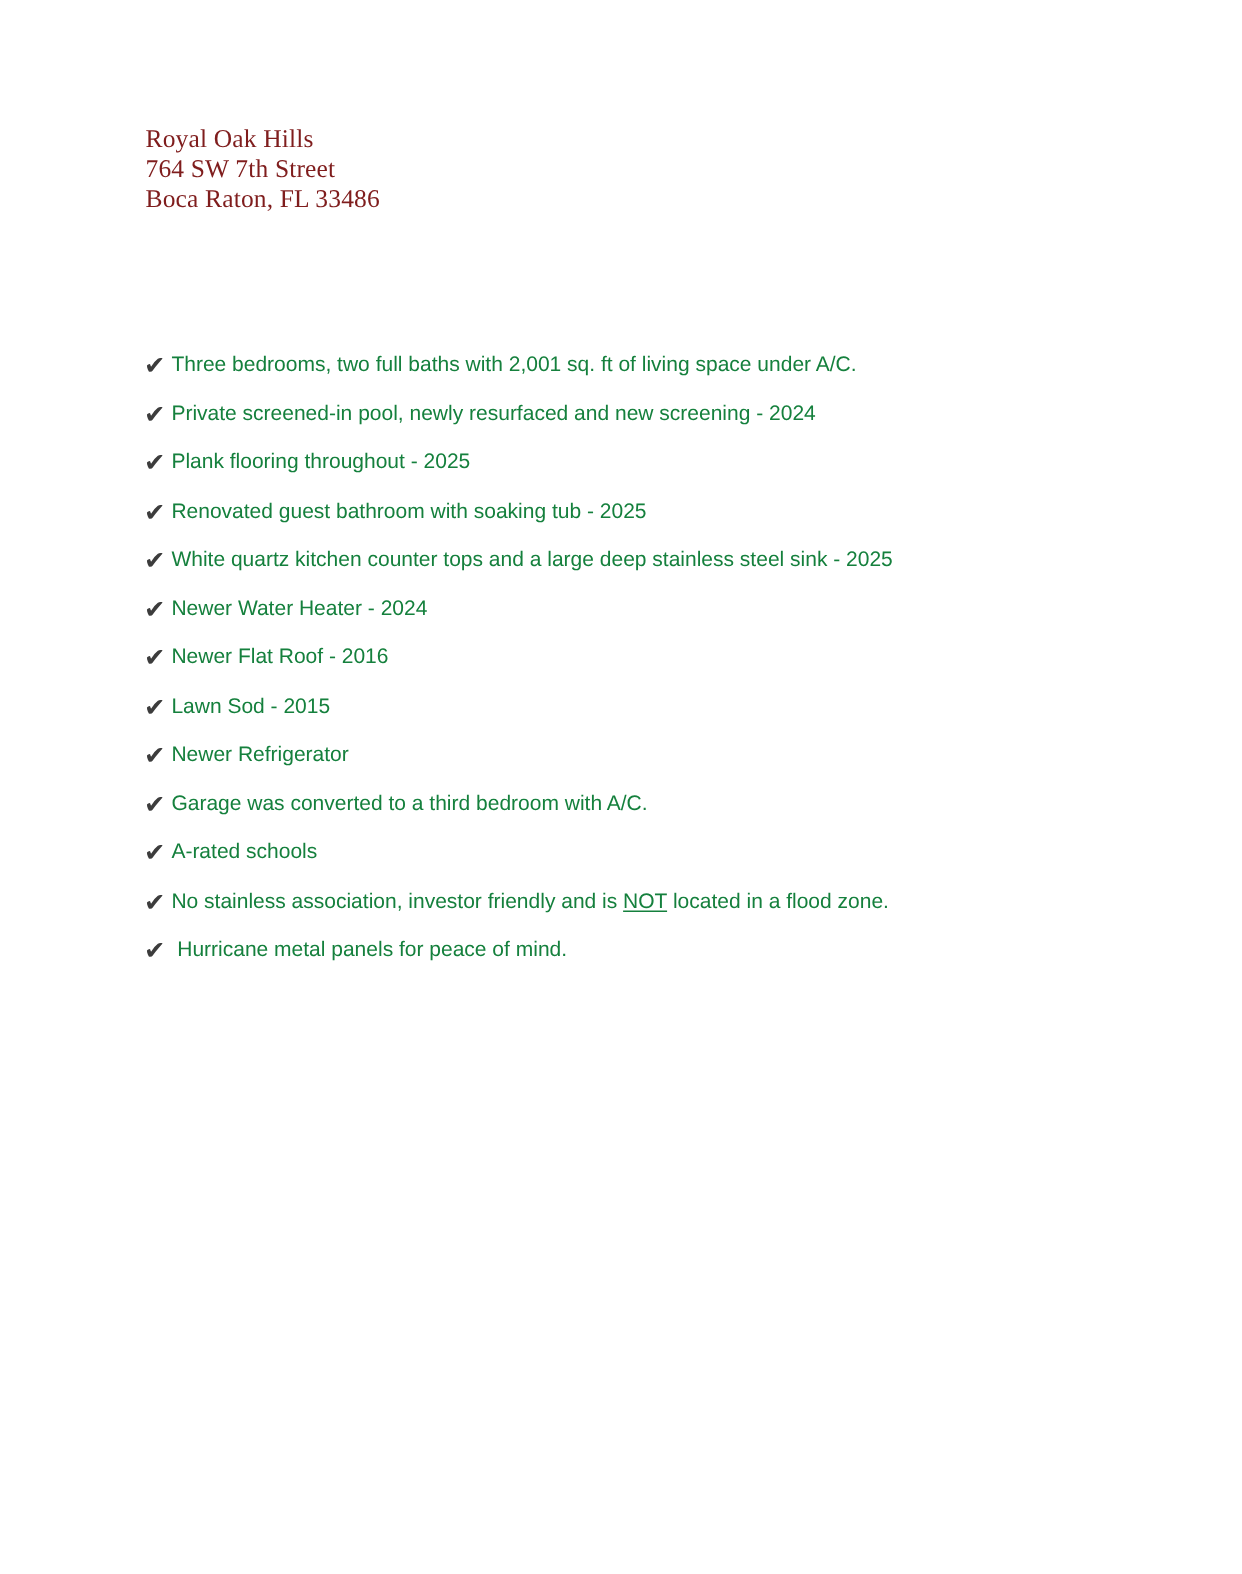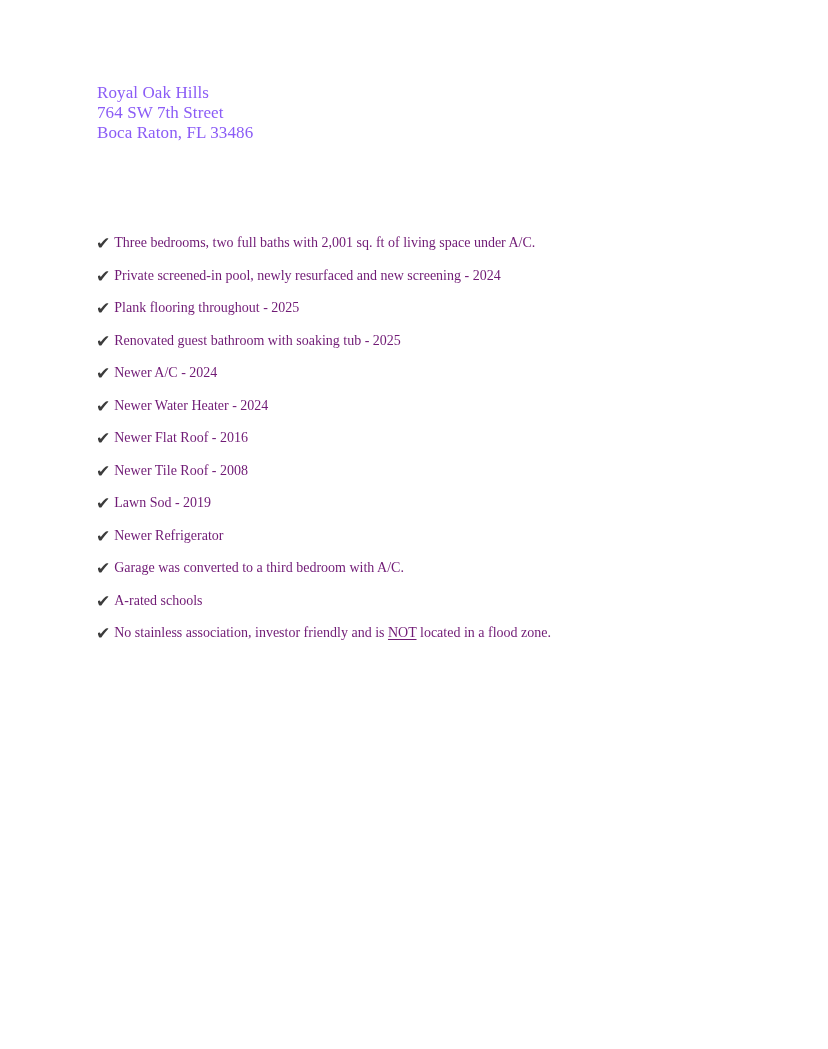--- a/index.html
+++ b/index.html
@@ -15,21 +15,21 @@
     overflow: hidden;
     font-family: "Liberation Sans", sans-serif;
   }
   .header {
     position: absolute;
     left: 97px;
     top: 83px;
     font-family: "Liberation Serif", serif;
     font-size: 17px;
     line-height: 20px;
-    color: #8b5cf6;
+    color: #7f1d1d;
     letter-spacing: 0.1px;
   }
   .checklist {
     position: absolute;
     left: 96px;
     top: 233px;
     right: 60px;
     color: #1f1f1f;
     font-size: 14px;
   }
@@ -43,22 +43,21 @@
   }
   .check {
     font-size: 17px;
     line-height: 1;
     color: #3c3c3c;
     margin-right: 4px;
     vertical-align: -2px;
     display: inline-block;
   }
   .item-text {
-    color: #701a75;
-    font-family: Liberation Serif, serif;
+    color: #15803d;
   }
   .u {
     text-decoration: underline;
     text-underline-offset: 2px;
     text-align: center;
   }
 </style>
 </head>
 <body>
 
@@ -66,23 +65,23 @@
   <div class="header">
     <div>Royal Oak Hills</div>
     <div>764 SW 7th Street</div>
     <div>Boca Raton, FL 33486</div>
   </div>
   <div class="checklist" id="checklist">
       <div class="item"><span class="check">✔</span><span class="item-text"><span>Three bedrooms, two full baths with 2,001 sq. ft of living space under A/C.</span></span></div>
       <div class="item"><span class="check">✔</span><span class="item-text"><span>Private screened-in pool, newly resurfaced and new screening - 2024</span></span></div>
       <div class="item"><span class="check">✔</span><span class="item-text"><span>Plank flooring throughout - 2025</span></span></div>
       <div class="item"><span class="check">✔</span><span class="item-text"><span>Renovated guest bathroom with soaking tub - 2025</span></span></div>
-      <div class="item"><span class="check">✔</span><span class="item-text"><span>Newer A/C - 2024</span></span></div>
+      <div class="item"><span class="check">✔</span><span class="item-text"><span>White quartz kitchen counter tops and a large deep stainless steel sink - 2025</span></span></div>
       <div class="item"><span class="check">✔</span><span class="item-text"><span>Newer Water Heater - 2024</span></span></div>
       <div class="item"><span class="check">✔</span><span class="item-text"><span>Newer Flat Roof - 2016</span></span></div>
-      <div class="item"><span class="check">✔</span><span class="item-text"><span>Newer Tile Roof - 2008</span></span></div>
-      <div class="item"><span class="check">✔</span><span class="item-text"><span>Lawn Sod - 2019</span></span></div>
+      <div class="item"><span class="check">✔</span><span class="item-text"><span>Lawn Sod - 2015</span></span></div>
       <div class="item"><span class="check">✔</span><span class="item-text"><span>Newer Refrigerator</span></span></div>
       <div class="item"><span class="check">✔</span><span class="item-text"><span>Garage was converted to a third bedroom with A/C.</span></span></div>
       <div class="item"><span class="check">✔</span><span class="item-text"><span>A-rated schools</span></span></div>
       <div class="item"><span class="check">✔</span><span class="item-text"><span>No stainless association, investor friendly and is </span><span class="u">NOT</span><span> located in a flood zone.</span></span></div>
+      <div class="item extra-gap"><span class="check">✔</span><span class="item-text"><span> Hurricane metal panels for peace of mind.</span></span></div>
     </div>
 </div>
 
 </body></html>

